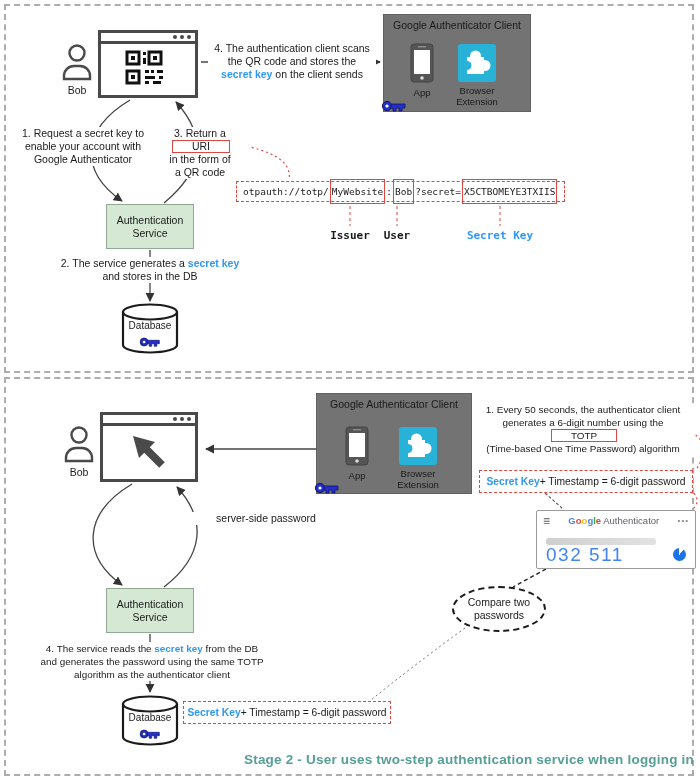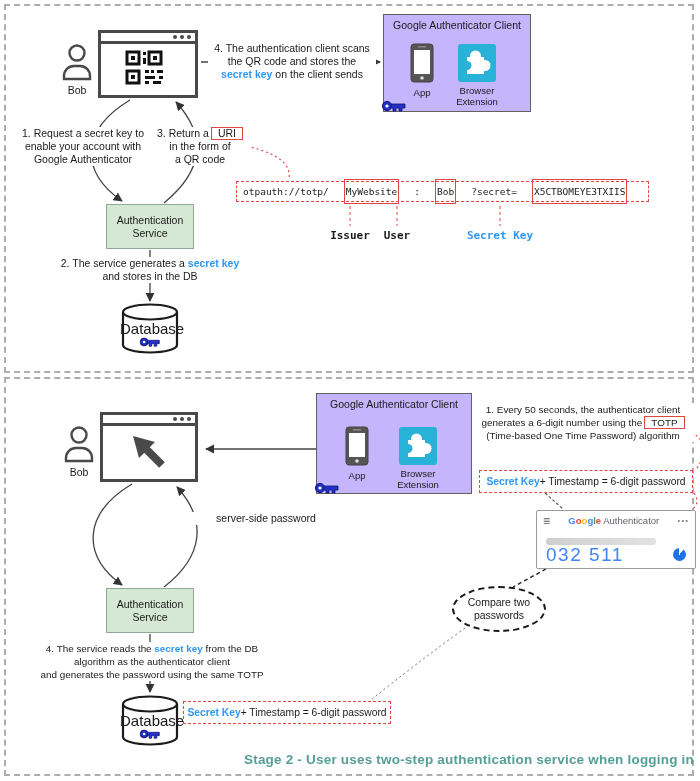--- a/index.html
+++ b/index.html
@@ -5,52 +5,52 @@
   *{margin:0;padding:0;box-sizing:border-box}
   html,body{background:#fff}
   #canvas{position:relative;width:700px;height:781px;background:#fff;
           font-family:"Liberation Sans",sans-serif;color:#1a1a1a;overflow:hidden}
   .abs{position:absolute;z-index:2}
   .connectors{position:absolute;left:0;top:0;z-index:1;pointer-events:none}
   .stage-box{border:2px dashed #adadad;z-index:0;position:absolute}
   .lbl{font-size:10.5px;line-height:13px;text-align:center;background:#fff}
   .sm{font-size:9.9px;line-height:13px}
   .blu{color:#2e97f5;font-weight:700}
-  .rb{display:inline-block;border:1.5px solid #dd4840;padding:0 6px;margin-left:2px;line-height:11px}
+  .rb{display:inline-block;border:1.5px solid #dd4840;padding:0 19px;margin-left:2px;line-height:11px}
   .cap{color:#559f96;font-weight:700;font-size:14px;text-align:right;letter-spacing:.2px}
   .svc{background:#d5e8d4;border:1px solid #93a893;display:flex;flex-direction:column;
        align-items:center;justify-content:center;font-size:10.5px;line-height:13px}
-  .gabox{border:1.5px solid #616161;background:#c4b5fd}
+  .gabox{border:1.5px solid #616161;background:#737373}
   .gabox .gatitle{position:absolute;left:0;top:4px;width:100%;text-align:center;font-size:10.5px}
   .iclabel{position:absolute;text-align:center;font-size:9.5px;line-height:11px}
   .bw{border:3px solid #494949;background:#fff}
   .bwbar{border-bottom:3px solid #494949;height:11px;position:relative}
   .bwdots{position:absolute;right:4px;top:2px;display:flex;gap:3px}
   .bwdots i{width:4px;height:4px;border-radius:50%;background:#494949}
   .fbox{border:1.5px dashed #dd4840;background:#fff;display:flex;align-items:center;
         justify-content:center;font-size:10.3px;white-space:nowrap}
   .uribox{border:1.5px dashed #dd4840;background:#fff;font-family:"DejaVu Sans Mono",monospace;
           font-size:9.5px;padding:4px 6px;white-space:nowrap}
-  .utok{border:1.5px solid #dd4840;padding:6px 1px;margin:0 15px}
+  .utok{border:1.5px solid #dd4840;padding:6px 1px;margin:0 1px}
   .mlab{font-family:"DejaVu Sans Mono",monospace;font-weight:700;font-size:11px;text-align:center}
   .ell{border:2px dashed #1a1a1a;border-radius:50%;background:#fff;display:flex;flex-direction:column;
        align-items:center;justify-content:center;font-size:10.5px;line-height:13px;text-align:center}
   .card{border:1.5px solid #9a9a9a;background:#fff;border-radius:2px}
   .cardbar{display:flex;align-items:center;height:19px;padding:0 6px}
   .menu-ic{font-size:12px;color:#555}
   .more-ic{font-size:8px;color:#888;letter-spacing:1px}
   .cardtitle{flex:1;text-align:center;font-size:9.5px;color:#5f6368}
   .cardtitle b{font-weight:700}
   .redact{position:absolute;left:9px;top:27px;width:110px;height:7px;border-radius:3px;
           background:linear-gradient(90deg,#cfcfcf,#e2e2e2)}
   .code{position:absolute;left:9px;top:33px;font-size:19px;color:#4285f4;letter-spacing:1.5px}
   .timer{position:absolute;right:9px;top:37px;width:13px;height:13px;border-radius:50%;
          background:conic-gradient(#fff 0 40deg,#1a73e8 40deg 360deg)}
   .dbwrap{width:60px}
-  .dblabel{position:absolute;left:0;top:17px;width:100%;text-align:right;font-size:15px}
+  .dblabel{position:absolute;left:0;top:17px;width:100%;text-align:center;font-size:10px}
   .dbkey{position:absolute;left:19px;top:31px}
 </style>
 </head>
 <body>
 
 <div id="canvas">
 
   <div class="stage-box" style="left:4px;top:4px;width:690px;height:369px"></div>
   <div class="stage-box" style="left:4px;top:377px;width:690px;height:399px"></div>
 
@@ -293,22 +293,22 @@
     <div>server-side password</div>
   </div>
 
   <div class="abs svc" style="left:106px;top:588px;width:88px;height:45px">
     <div>Authentication</div>
       <div>Service</div>
   </div>
 
   <div class="abs lbl sm" style="left:34px;top:642px;width:236px">
     <div><span>4. The service reads the</span><span class="blu"> secret key </span><span>from the DB</span></div>
+    <div>and generates the password using the same TOTP</div>
     <div>algorithm as the authenticator client</div>
-    <div>and generates the password using the same TOTP</div>
   </div>
 
   <div class="abs dbwrap" style="left:120px;top:695px;height:52px">
     <svg width="60" height="52" viewBox="0 0 60 52">
       <path d="M3 9 v33 a27 7.5 0 0 0 54 0 v-33" fill="#fff" stroke="#1a1a1a" stroke-width="2.2"></path>
       <ellipse cx="30" cy="9" rx="27" ry="7.5" fill="#fff" stroke="#1a1a1a" stroke-width="2.2"></ellipse>
     </svg>
     <div class="dblabel">Database</div>
     <div class="dbkey">
       <svg width="22" height="12" viewBox="0 0 26 14">

